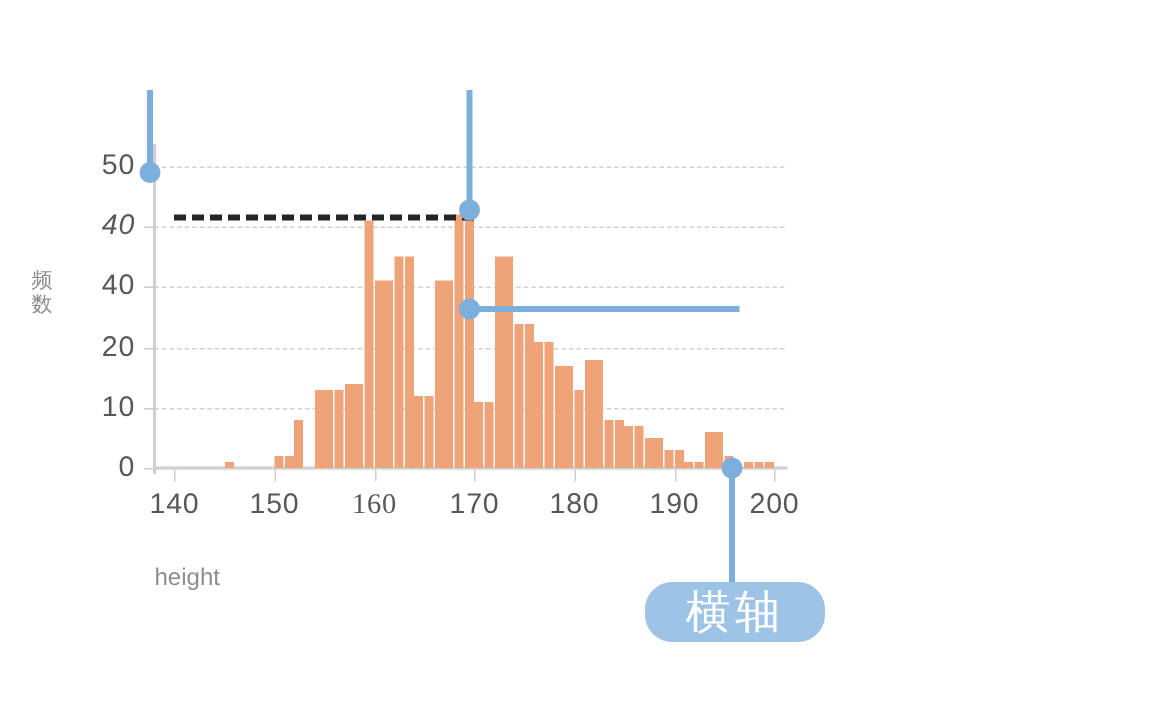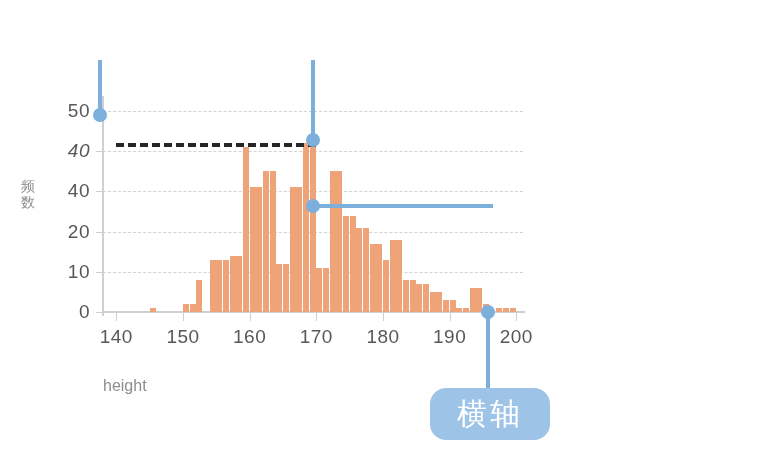--- a/index.html
+++ b/index.html
@@ -194,21 +194,21 @@
         <div class="ytick-label" style="top: 151.231px; left: 34px; right: auto; font-style: italic;">40</div>
         <div class="ytick-mark" style="top: 111.038px;"></div>
         <div class="ytick-label" style="top: 111.038px; left: 34px; right: auto;">50</div>
       </div>
     <div id="xticks">
         <div class="xtick-mark" style="left: 116.333px;"></div>
         <div class="xtick-label" style="left: 116.333px;">140</div>
         <div class="xtick-mark" style="left: 183px;"></div>
         <div class="xtick-label" style="left: 183px;">150</div>
         <div class="xtick-mark" style="left: 249.667px;"></div>
-        <div class="xtick-label" style="left: 249.667px;">160</div>
+        <div class="xtick-label" style="left: 249.667px; font-family: Liberation Serif, serif;">160</div>
         <div class="xtick-mark" style="left: 316.333px;"></div>
         <div class="xtick-label" style="left: 316.333px;">170</div>
         <div class="xtick-mark" style="left: 383px;"></div>
         <div class="xtick-label" style="left: 383px; text-align: right;">180</div>
         <div class="xtick-mark" style="left: 449.667px;"></div>
         <div class="xtick-label" style="left: 449.667px;">190</div>
         <div class="xtick-mark" style="left: 516.333px;"></div>
         <div class="xtick-label" style="left: 516.333px;">200</div>
       </div>
 
@@ -277,17 +277,17 @@
   <div class="dot" style="left:93px; top:108px;"></div>
 
   <div class="leader leader-v" style="left:311px; top:60px; height:82px;"></div>
   <div class="dot" style="left:306px; top:133px;"></div>
 
   <div class="leader leader-h" style="left:311px; top:204px; width:182px;"></div>
   <div class="dot" style="left:306px; top:199px;"></div>
 
   <div class="leader leader-v" style="left:486px; top:312px; height:78px;"></div>
   <div class="dot" style="left:481px; top:305px;"></div>
-  <div class="callout" style="left:430px; top:388px; width:120px; height:52px;border-radius:16px;">
+  <div class="callout" style="left:430px; top:388px; width:120px; height:40px;">
     <span>横轴</span>
   </div>
 
 </div>
 
 </body></html>

